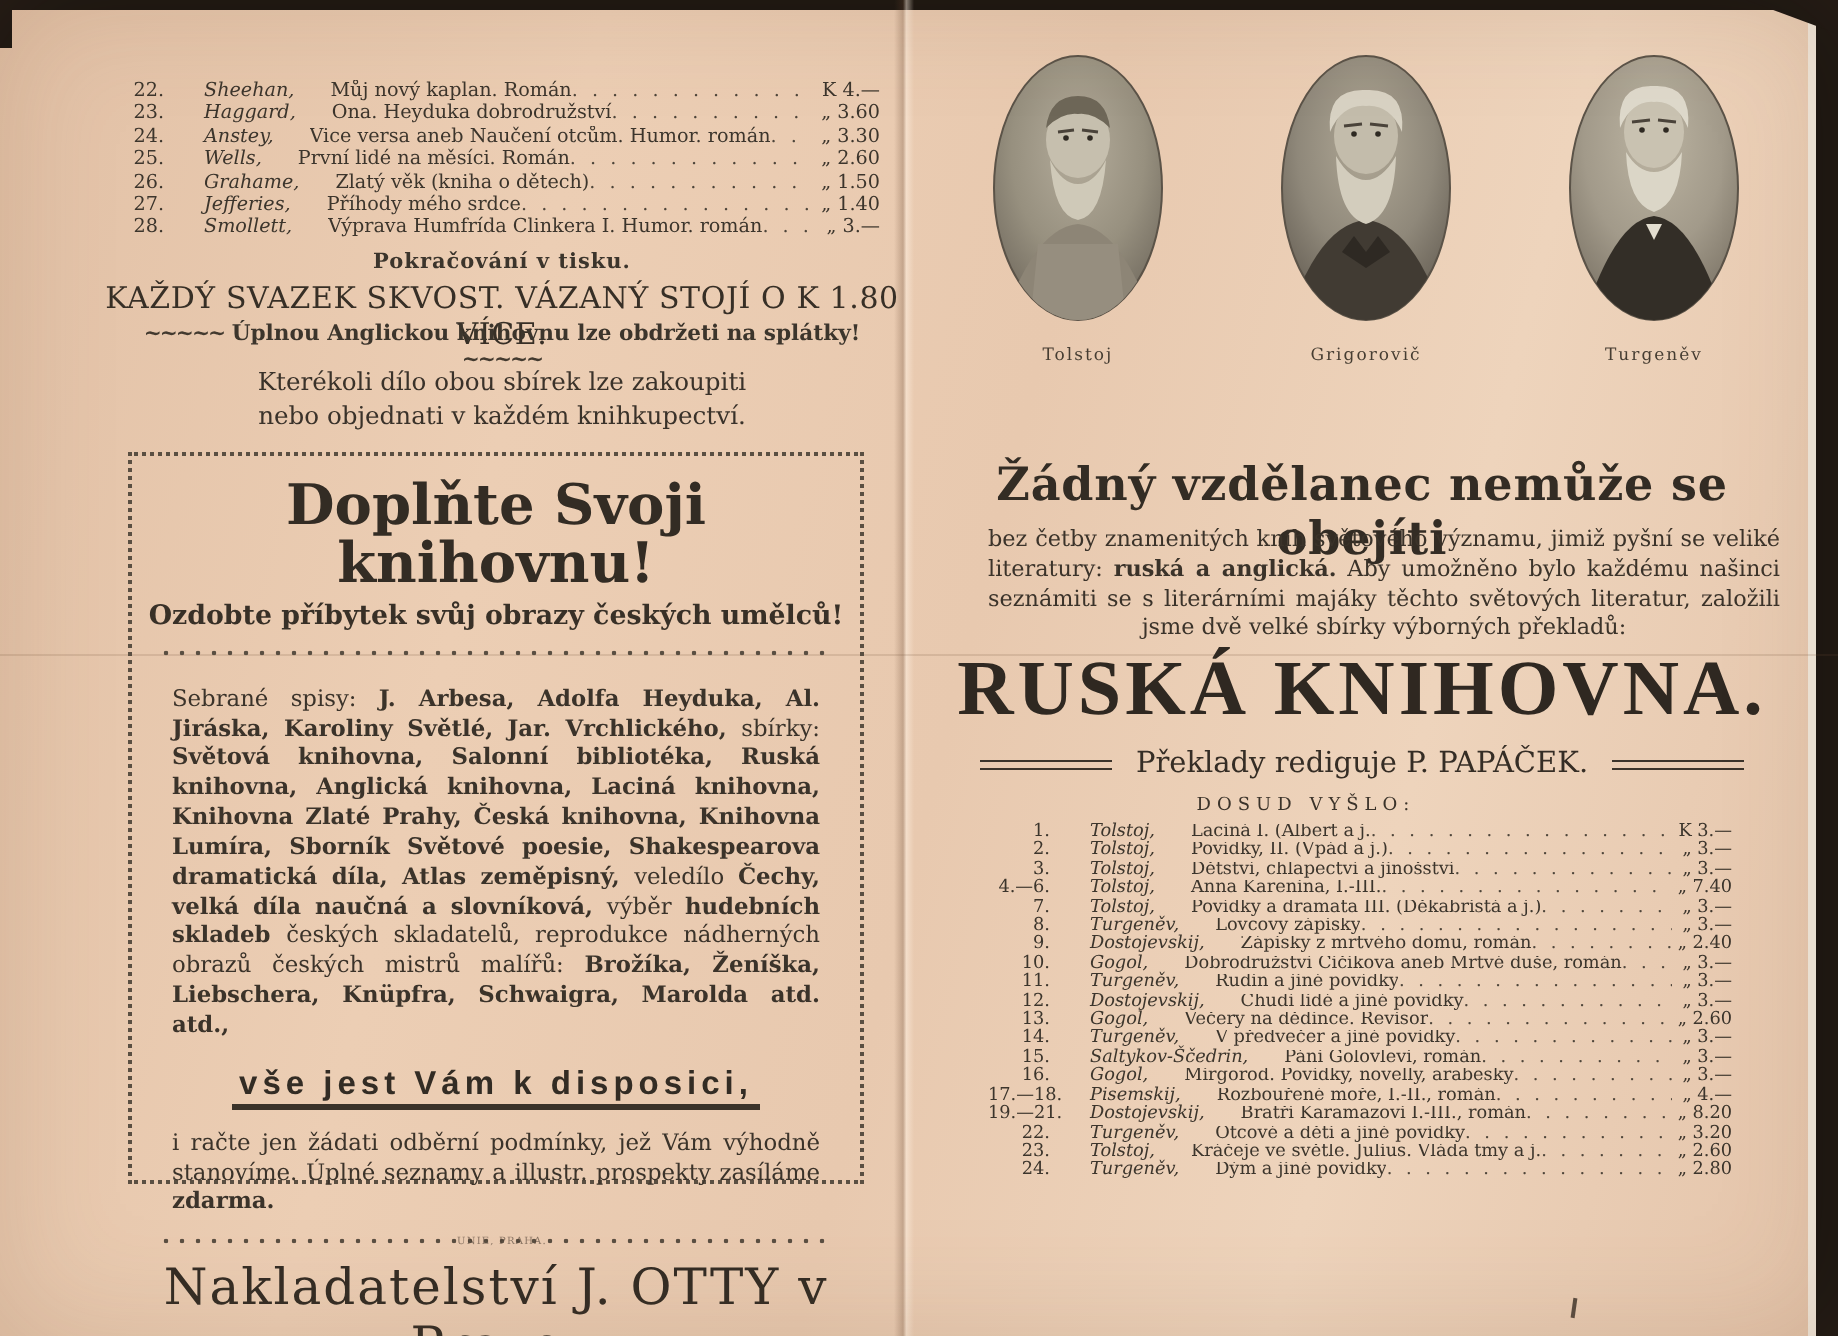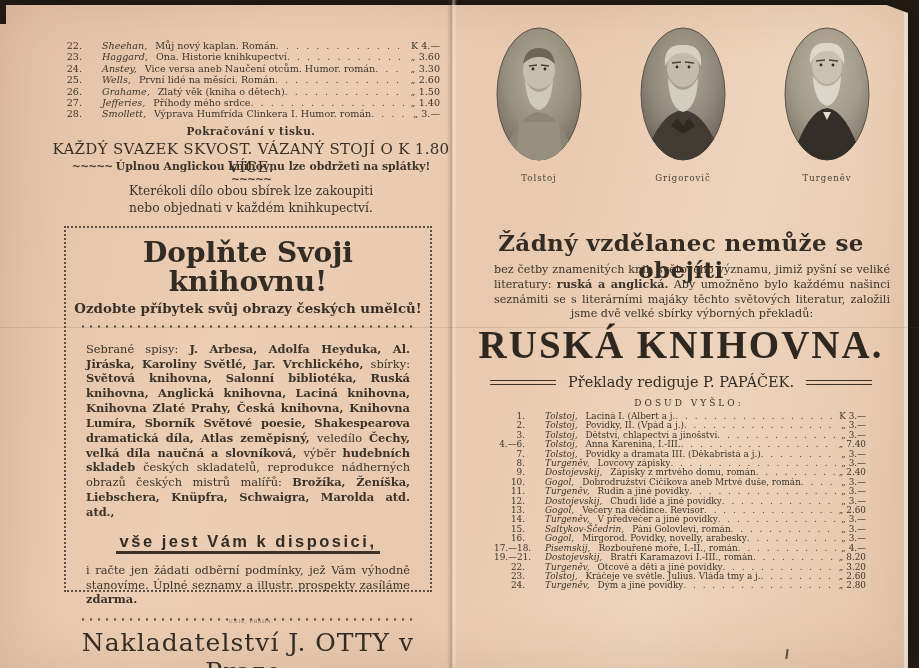--- a/index.html
+++ b/index.html
@@ -18,21 +18,21 @@
   .fold{position:absolute;left:447px;top:0;width:10px;height:668px;
     background:linear-gradient(to right,rgba(0,0,0,0),rgba(96,64,42,0.28) 45%,rgba(255,242,228,0.5) 62%,rgba(0,0,0,0));}
   .crease{position:absolute;left:0;top:327px;width:919px;height:1px;background:rgba(110,78,56,0.16);}
   .speck{position:absolute;left:786px;top:649px;width:2px;height:10px;background:rgba(42,33,26,0.75);transform:rotate(8deg);}
   .vignette{position:absolute;inset:0;pointer-events:none;box-shadow:inset 0 0 60px rgba(120,85,55,0.18);}
 
   
   .book-list{position:absolute;}
   .row{display:flex;align-items:baseline;white-space:nowrap;}
   .row .num{text-align:right;flex:0 0 auto;padding-right:20px;}
-  .row .author{font-style:italic;padding-right:8px;flex:0 0 auto;}
+  .row .author{font-style:italic;padding-right:18px;flex:0 0 auto;}
   .row .title{flex:0 1 auto;overflow:hidden;}
   .row .leader{flex:1 1 0;min-width:4px;overflow:hidden;color:#4e453a;}
   .row .leader::before{content:" .  .  .  .  .  .  .  .  .  .  .  .  .  .  .  .  .  .  .  .  .  .  .  .  .  .  .  .  .  .  .  . ";letter-spacing:2px;}
   .row .price{flex:0 0 auto;text-align:right;}
 
   #left-book-list{left:62px;top:40px;width:378px;font-size:9.6px;line-height:11.4px;}
   #left-book-list .num{width:20px;}
   #left-book-list .price{min-width:34px;}
 
   .continuation{position:absolute;left:62px;top:125px;width:378px;text-align:center;font-size:10.5px;font-weight:700;letter-spacing:0.5px;}
@@ -72,21 +72,21 @@
 
   .headline{position:absolute;left:460px;top:229px;width:442px;margin:0;text-align:center;
     font-size:23px;font-weight:700;letter-spacing:0.4px;color:#332c24;}
   .intro{position:absolute;left:494px;top:263px;width:396px;margin:0;font-size:11.2px;line-height:1.28;
     text-align:justify;text-align-last:center;color:#3b332a;}
   .series-title{position:absolute;left:460px;top:322px;width:442px;margin:0;text-align:center;
     font-family:"Liberation Serif","DejaVu Serif",serif;font-size:39px;font-weight:700;letter-spacing:2px;color:#2f2821;}
   .editor-row{position:absolute;left:460px;top:374px;width:442px;display:flex;align-items:center;justify-content:center;gap:12px;}
   .editor-rule{width:66px;height:5px;border-top:1.6px solid #3b332a;border-bottom:1.6px solid #3b332a;box-sizing:border-box;}
   .editor-text{font-size:14.5px;color:#352d25;}
-  .dosud{position:absolute;left:468px;top:398px;width:442px;text-align:center;font-size:9px;letter-spacing:3px;color:#3b332a;}
+  .dosud{position:absolute;left:432px;top:398px;width:442px;text-align:center;font-size:9px;letter-spacing:3px;color:#3b332a;}
   #right-book-list{left:494px;top:412px;width:372px;font-size:8.9px;line-height:9.4px;}
   #right-book-list .num{width:31px;}
   #right-book-list .price{min-width:30px;}
 </style>
 </head>
 <body>
 
 <div class="scan">
 
   <div class="edge-top"></div>
@@ -104,21 +104,21 @@
     <span class="num">22.</span>
     <span class="author">Sheehan,</span>
     <span class="title">Můj nový kaplan. Román</span>
     <span class="leader"></span>
     <span class="price">K 4.—</span>
   </div>
 
   <div class="row">
     <span class="num">23.</span>
     <span class="author">Haggard,</span>
-    <span class="title">Ona. Historie knihkupectví</span>
+    <span class="title">Ona. Heyduka dobrodružství</span>
     <span class="leader"></span>
     <span class="price">„ 3.60</span>
   </div>
 
   <div class="row">
     <span class="num">24.</span>
     <span class="author">Anstey,</span>
     <span class="title">Vice versa aneb Naučení otcům. Humor. román</span>
     <span class="leader"></span>
     <span class="price">„ 3.30</span>

